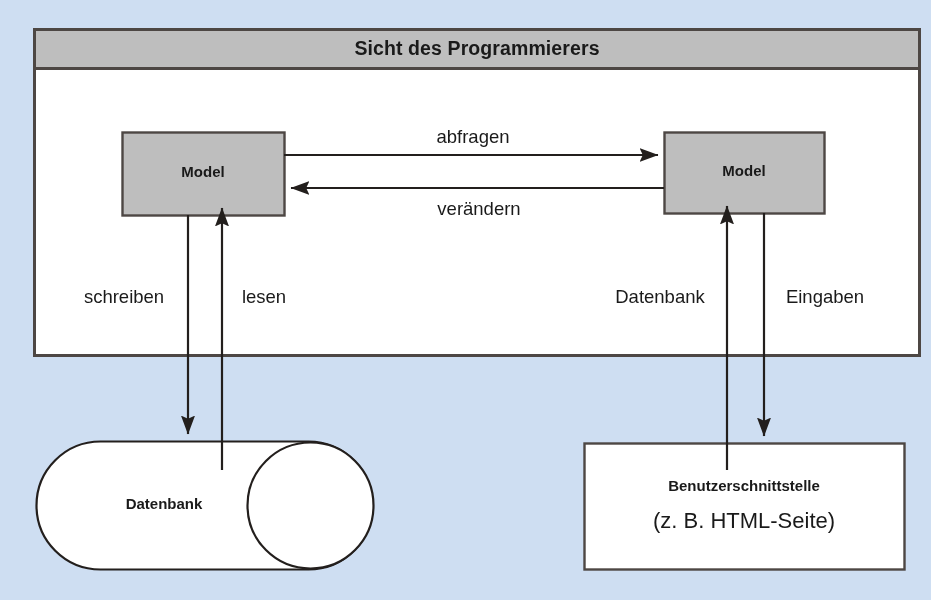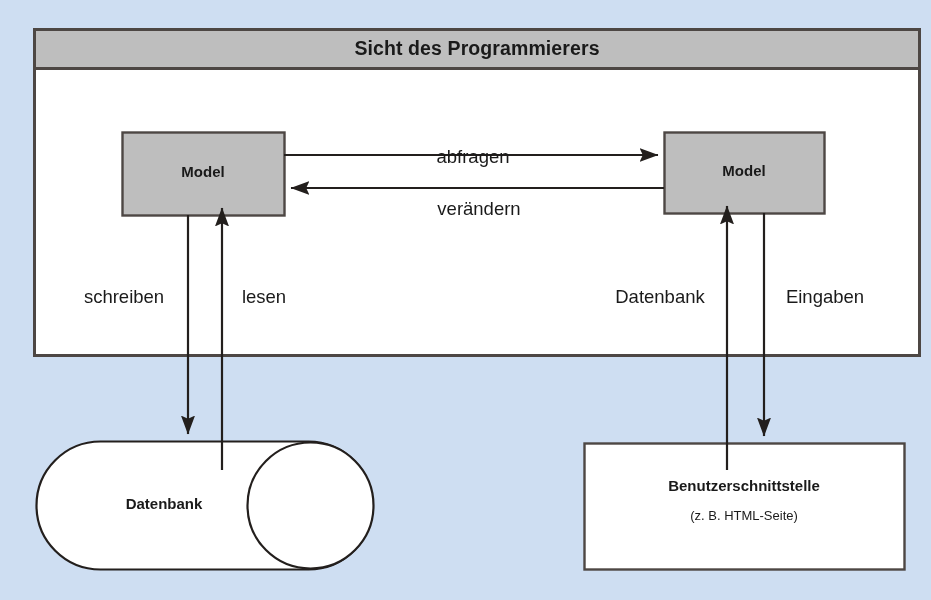--- a/index.html
+++ b/index.html
@@ -35,21 +35,21 @@
   .panel-title {
     font-size: 19.5px;
     font-weight: bold;
     letter-spacing: 0.1px;
   }
   .node-title {
     font-size: 15px;
     font-weight: bold;
   }
   .node-sub {
-    font-size: 13px;
+    font-size: 22px;
     font-weight: normal;
   }
   .edge-lbl {
     font-size: 18.5px;
     font-weight: normal;
   }
   .center-x {
     transform: translateX(-50%);
   }
 </style>
@@ -99,21 +99,21 @@
   <div class="lbl node-title center-x" style="left:191px; top:163px;">Model</div>
 
   <div class="lbl node-title center-x" style="left:732px; top:162px;">Model</div>
 
   <div class="lbl node-title center-x" style="left:152px; top:495px;">Datenbank</div>
 
   <div class="lbl node-title center-x" style="left:732px; top:477px;">Benutzerschnittstelle</div>
 
   <div class="lbl node-sub center-x" style="left:732px; top:508px;">(z. B. HTML-Seite)</div>
 
-  <div class="lbl edge-lbl center-x" style="left:461px; top:126px;margin-top:20px;">abfragen</div>
+  <div class="lbl edge-lbl center-x" style="left:461px; top:126px;">abfragen</div>
 
   <div class="lbl edge-lbl center-x" style="left:461px; top:198px;margin-left:6px;">verändern</div>
 
   <div class="lbl edge-lbl center-x" style="left:112px; top:286px;">schreiben</div>
 
   <div class="lbl edge-lbl center-x" style="left:252px; top:286px;">lesen</div>
 
   <div class="lbl edge-lbl center-x" style="left:648px; top:286px;">Datenbank</div>
 
   <div class="lbl edge-lbl center-x" style="left:813px; top:286px;">Eingaben</div>

